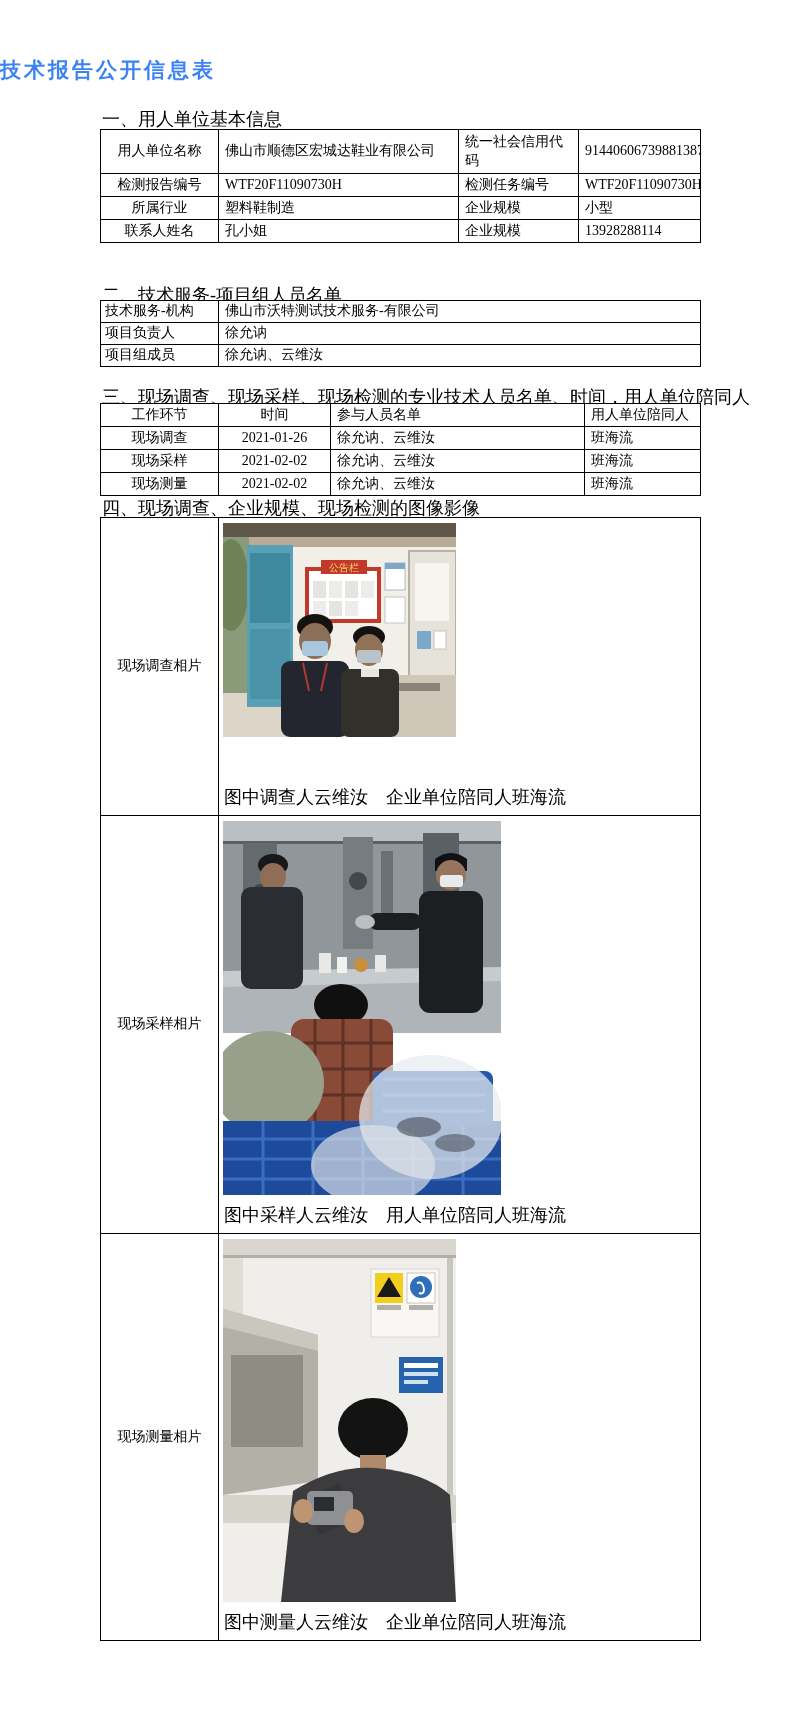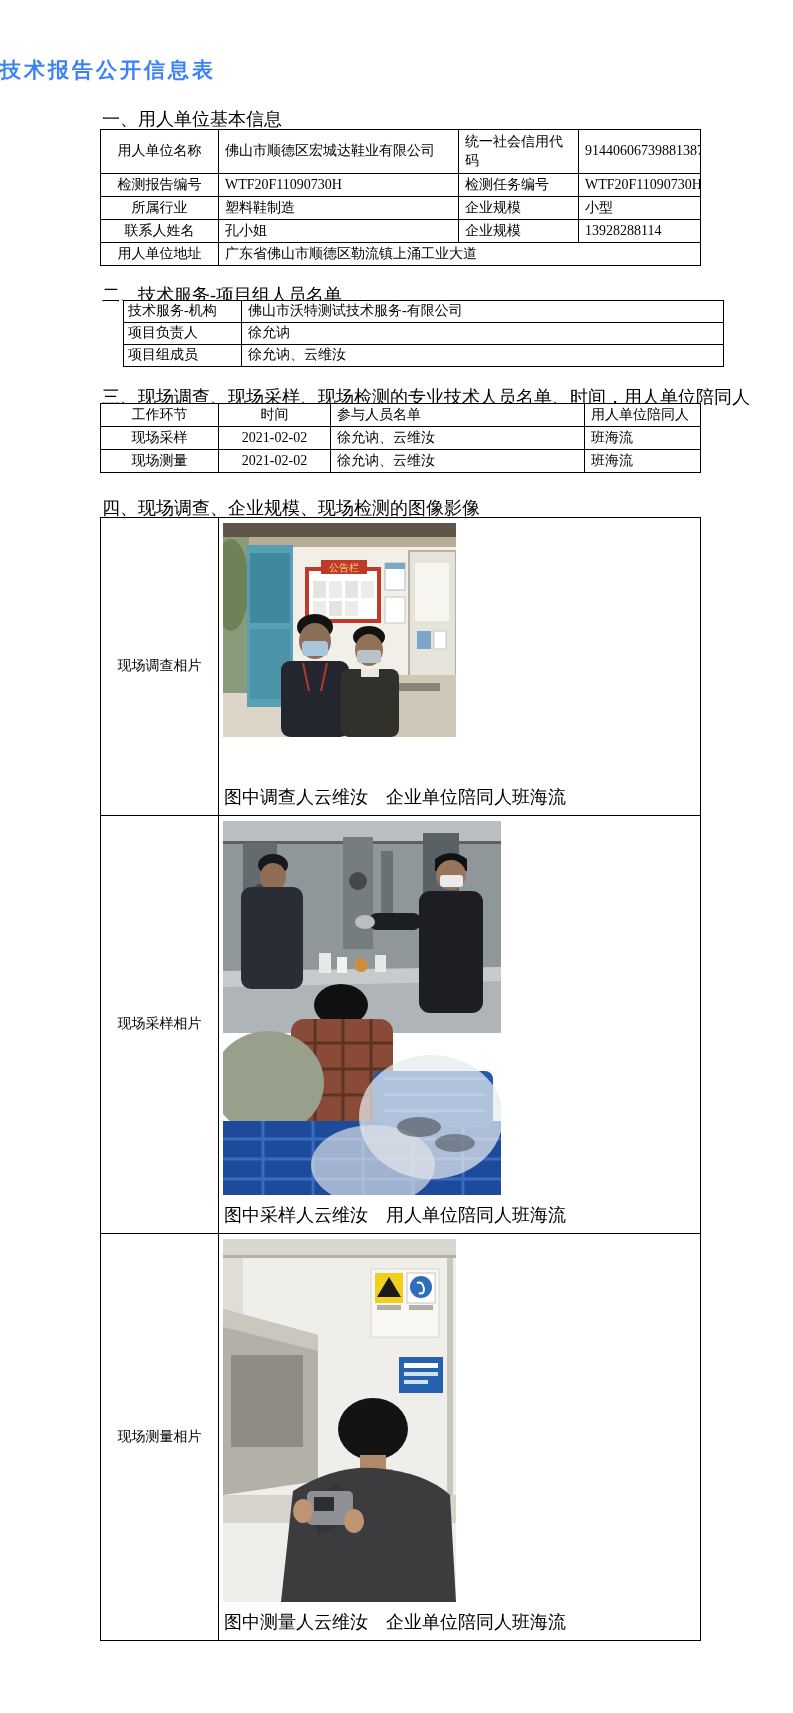--- a/index.html
+++ b/index.html
@@ -19,21 +19,21 @@
   #sec3 { top:385px; }
   #sec4 { top:496px; }
 
   table { border-collapse:collapse; table-layout:fixed; position:absolute; left:100px; width:600px; background:#fff; }
   td { border:1px solid #000; font-size:14px; padding:1px 6px; overflow:hidden; vertical-align:middle; line-height:1.35; }
   td.c { text-align:center; }
 
   .t-basic  { top:129px; }
   .t-basic tr.tall { height:44px; }
   .t-basic tr { height:23px; }
-  .t-team   { top:300px;margin-left:23px; }
+  .t-team   { top:300px; }
   .t-team tr { height:22px; }
   .t-team td.lbl { padding-left:4px; }
   .t-field  { top:403px; }
   .t-field tr { height:23px; }
   .t-photos { top:517px; }
   .t-photos td.plabel { text-align:center; }
   .t-photos td.pcell { padding:0; vertical-align:top; }
   .cellflex { display:flex; flex-direction:column; justify-content:space-between;
               box-sizing:border-box; padding:5px 4px 6px 4px; }
   .cf1 { height:297px; }
@@ -75,24 +75,20 @@
       <td>塑料鞋制造</td>
       <td>企业规模</td>
       <td>小型</td>
     </tr>
     <tr>
       <td class="c">联系人姓名</td>
       <td>孔小姐</td>
       <td>企业规模</td>
       <td>13928288114</td>
     </tr>
-    <tr>
-      <td class="c">用人单位地址</td>
-      <td colspan="3">广东省佛山市顺德区勒流镇上涌工业大道</td>
-    </tr>
   </tbody>
     </table>
 
   <div id="sec2" class="sec-heading">二、技术服务-项目组人员名单</div>
   <table class="t-team">
     <colgroup>
         <col style="width:118px">
         <col style="width:482px">
       </colgroup>
     <tbody>
@@ -118,20 +114,26 @@
         <col style="width:112px">
         <col style="width:254px">
         <col style="width:116px">
       </colgroup>
     <tbody>
         <tr>
       <td class="c">工作环节</td>
       <td class="c">时间</td>
       <td>参与人员名单</td>
       <td>用人单位陪同人</td>
+    </tr>
+    <tr>
+      <td class="c">现场调查</td>
+      <td class="c">2021-01-26</td>
+      <td>徐允讷、云维汝</td>
+      <td>班海流</td>
     </tr>
     <tr>
       <td class="c">现场采样</td>
       <td class="c">2021-02-02</td>
       <td>徐允讷、云维汝</td>
       <td>班海流</td>
     </tr>
     <tr>
       <td class="c">现场测量</td>
       <td class="c">2021-02-02</td>

